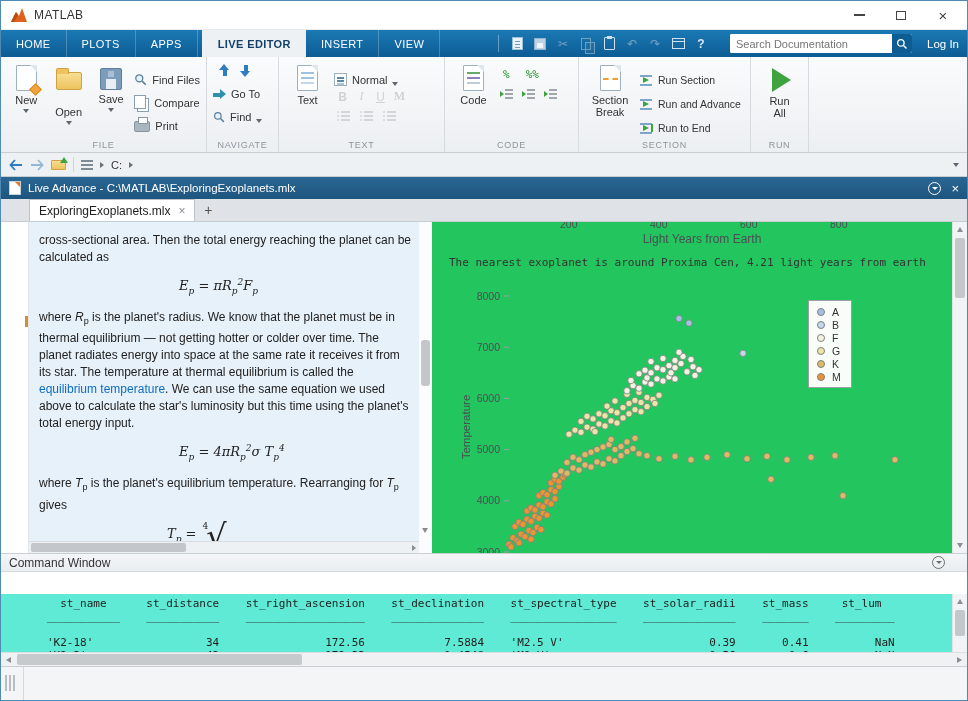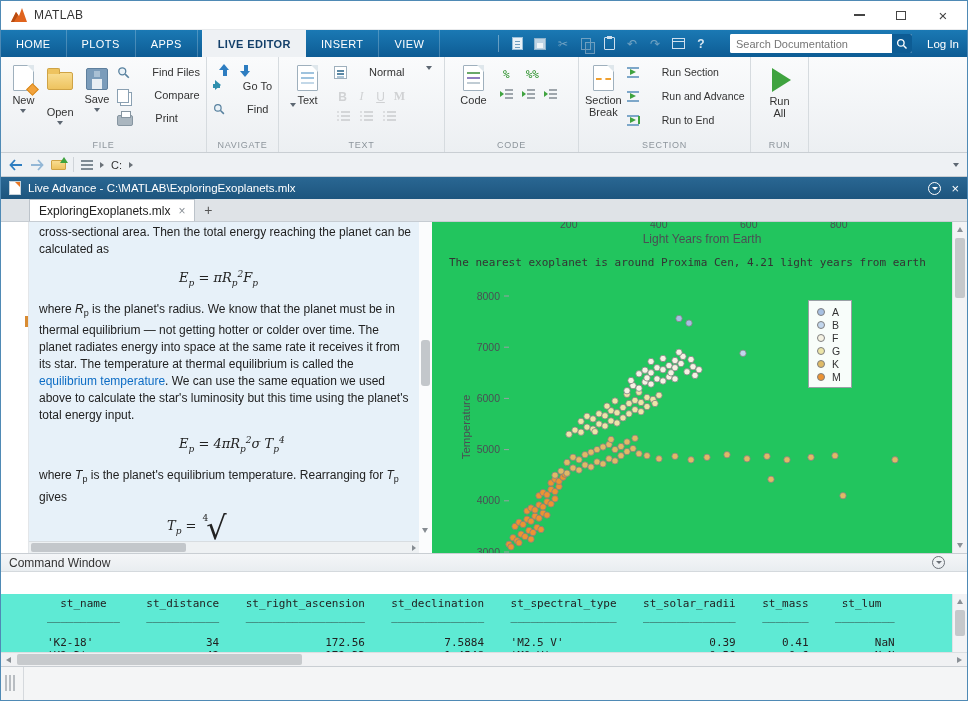--- a/index.html
+++ b/index.html
@@ -39,21 +39,21 @@
   .searchbtn{width:20px;height:19px;background:#0d5c94;display:flex;align-items:center;justify-content:center}
   .login{font-size:11.5px;color:#fff;margin-left:8px;white-space:nowrap}
 
   
   #ribbon{position:absolute;top:56px;left:0;right:0;height:96px;background:linear-gradient(#fafbfc,#eceff2);border-bottom:1px solid #c9ced3;display:flex}
   .rsec{position:relative;height:100%;border-right:1px solid #d6dbdf;padding:5px 6px 16px;display:flex;gap:4px}
   .seclabel{position:absolute;bottom:2px;left:0;right:0;text-align:center;font-size:9px;color:#8d959c;letter-spacing:.7px}
   .bigbtn{display:flex;flex-direction:column;align-items:center;width:45px;padding-top:3px;gap:3px;font-size:11px;color:#333;text-align:center}
   .bigbtn .blabel{line-height:12px}
   .smallcol{display:flex;flex-direction:column;justify-content:flex-start;gap:3px;padding-top:4px}
-  .smallbtn{display:flex;align-items:flex-start;gap:22px;font-size:11px;color:#333;height:20px;white-space:nowrap}
+  .smallbtn{display:flex;align-items:flex-end;gap:5px;font-size:11px;color:#333;height:20px;white-space:nowrap}
   .cdn{display:inline-block;width:0;height:0;border-left:3.5px solid transparent;border-right:3.5px solid transparent;border-top:4px solid #5d6772}
   .dis{opacity:.42;filter:saturate(.2)}
 
   
   .page-ic{width:21px;height:26px;background:#fff;border:1px solid #9fb0bd;border-radius:1px;position:relative}
   .page-ic .fold{position:absolute;top:-1px;right:-1px;width:0;height:0;border-style:solid;border-width:0 7px 7px 0;border-color:transparent #dfe7ec transparent transparent}
   .page-ic .star{position:absolute;right:-4px;bottom:-4px;width:9px;height:9px;background:#f2a33c;transform:rotate(45deg);border:1px solid #d88a1f}
   .page-ic .lines{position:absolute;left:3px;right:3px;top:6px;height:2px;background:#9fc3de;box-shadow:0 5px 0 #9fc3de,0 10px 0 #c3d8e8}
   .page-ic .glines{position:absolute;left:3px;right:3px;top:6px;height:2px;background:#69a869;box-shadow:0 5px 0 #8f7fc0,0 10px 0 #c0ccd4}
   .page-ic .brk{position:absolute;left:2px;right:2px;top:12px;height:0;border-top:2px dashed #f0a030}
@@ -116,21 +116,21 @@
   #doctabs{position:absolute;top:198px;left:0;right:0;height:23px;background:#dfe3e7;border-bottom:1px solid #c6ccd2;display:flex;align-items:flex-end;padding-left:28px}
   .dtab{height:22px;background:#fff;border:1px solid #bcc3ca;border-bottom:none;display:flex;align-items:center;gap:8px;padding:0 9px;font-size:12px;color:#222}
   .dtab .x{color:#8a9096;font-size:12px;line-height:1}
   .plustab{width:26px;height:22px;display:flex;align-items:center;justify-content:center;font-size:14px;color:#555}
 
   
   #content{position:absolute;top:221px;left:0;right:0;height:331px;background:#fff}
   #gutter{position:absolute;left:0;top:0;bottom:0;width:28px;background:#fff;border-right:1px solid #e3e6e9}
   .gmark{position:absolute;left:24px;top:94px;width:3px;height:11px;background:#d98c33}
   #textpane{position:absolute;left:28px;top:0;bottom:0;width:390px;background:#e7f1f9;padding:2px 8px 14px 10px;font-size:12px;line-height:17px;color:#222;overflow:hidden}
-  #textpane p{margin:0 0 8px}
+  #textpane p{margin:8px 0 8px}
   .link{color:#0c6cc4}
   .equation{font-family:"DejaVu Serif",serif;font-style:italic;font-size:13px;margin:3px 0 9px 140px}
   .equation sub,#textpane sub{font-size:9px}
   .equation sup,#textpane sup{font-size:9px}
   .eq3wrap{margin:4px 0 0 128px;font-family:"DejaVu Serif",serif;font-style:italic;font-size:13px;display:flex;align-items:center;gap:6px}
   .root{display:inline-flex;align-items:center}
   .root .idx{font-size:8px;transform:translateY(-10px);margin-right:-2px;font-style:normal}
   .rad{font-size:32px;font-style:normal;line-height:.9;margin-right:-3px}
   .frac{display:inline-flex;flex-direction:column;text-align:center;border-top:1.4px solid #222;padding:2px 7px 0;font-size:11.5px}
   .frac .num{border-bottom:1px solid #222;padding:0 4px 1px;align-self:center}

